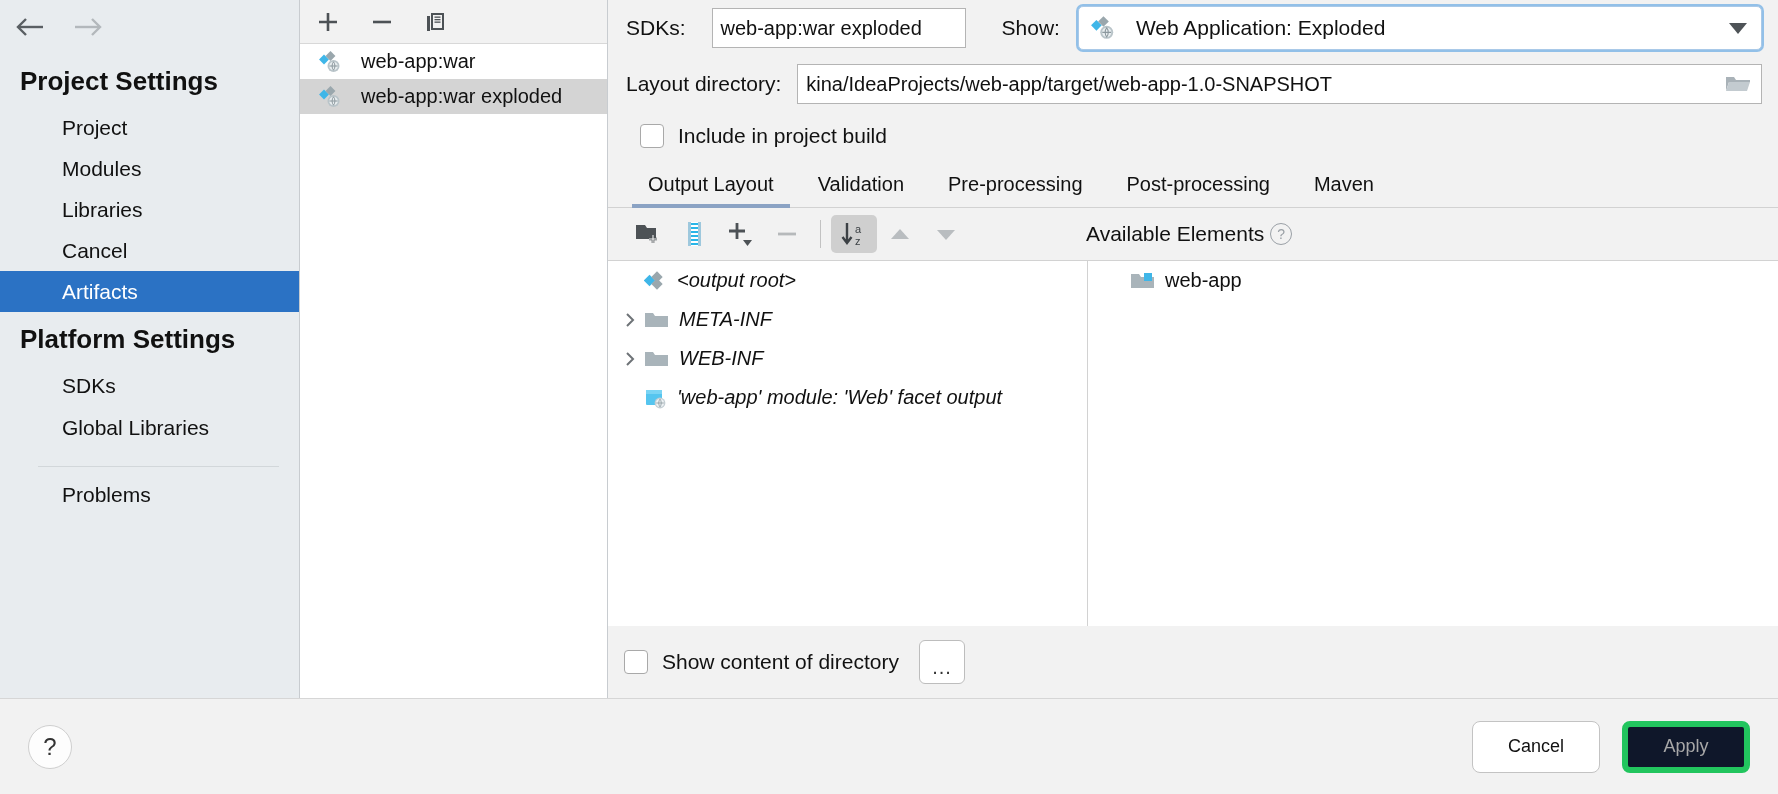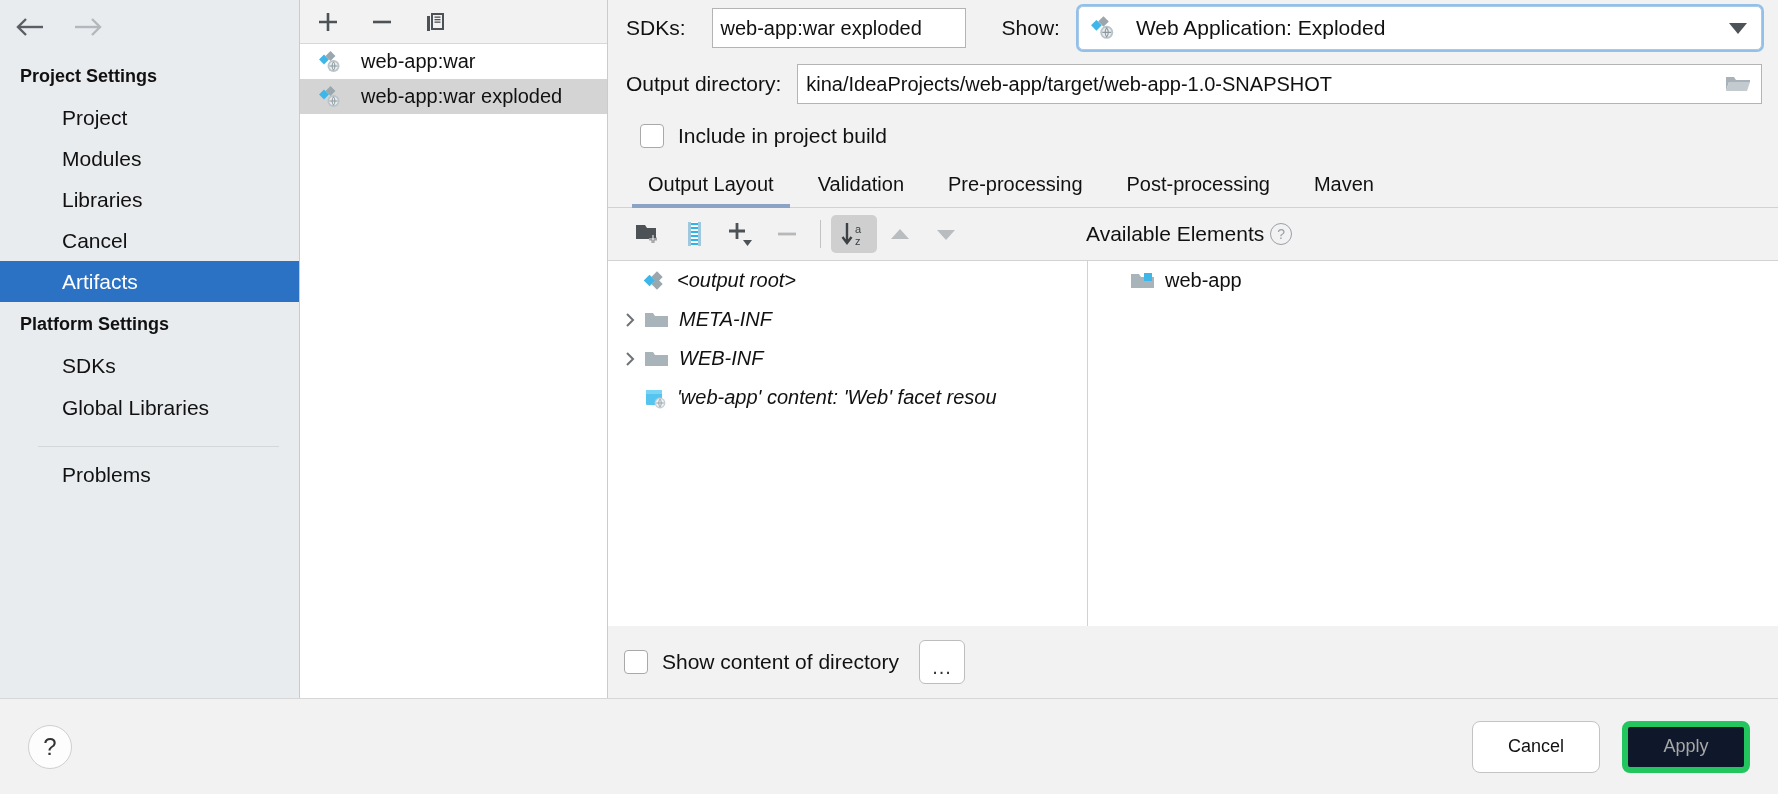--- a/index.html
+++ b/index.html
@@ -68,21 +68,21 @@
   }
   .arrow-btn {
     width: 34px; height: 30px;
     display: flex; align-items: center; justify-content: center;
     color: #5a5f63;
   }
   .arrow-btn.disabled { color: #b3b8bc; }
   .arrow-btn svg { display: block; }
 
   .group-title {
-    font-size: 18px;
+    font-size: 26px;
     font-weight: bold;
     color: #111;
     padding: 12px 0 10px 20px;
   }
   .nav-item {
     font-size: 21px;
     color: #111;
     padding: 9px 0 9px 62px;
     line-height: 1.1;
     white-space: nowrap;
@@ -487,21 +487,21 @@
               <circle cx="14.5" cy="16" r="4.3" fill="#e9eef0"></circle>
               <path d="M10.4 16 H18.6 M14.5 11.8 C12.6 14 12.6 18 14.5 20.2 C16.4 18 16.4 14 14.5 11.8Z" stroke="#8c989e" stroke-width="1" fill="none"></path>
             </svg>
           </span>
           <span class="combo-text">Web Application: Exploded</span>
           <span class="caret"></span>
         </div>
       </div>
 
       <div class="field-row outdir-row">
-        <span class="f-label">Output directory:</span>
+        <span class="f-label">Layout directory:</span>
         <div class="text-input outdir-input">
           <span class="path">kina/IdeaProjects/web-app/target/web-app-1.0-SNAPSHOT</span>
           <span class="tree-ico" style="margin:0 2px 0 8px">
             <svg width="26" height="22" viewBox="0 0 26 22">
               <path d="M1 4 H9 L11 7 H25 V9 H4 L1 18 Z" fill="#a9b2b8"></path>
               <path d="M4 9 H25 L22 18 H1 Z" fill="#c3cbd0"></path>
             </svg>
           </span>
         </div>
       </div>
@@ -619,21 +619,21 @@
             <span class="twisty empty"></span>
             <span class="tree-ico">
               <svg width="24" height="24" viewBox="0 0 24 24">
                 <rect x="2" y="4" width="16" height="15" rx="1" fill="#55c5ef"></rect>
                 <rect x="2" y="4" width="16" height="4" fill="#7ad4f4"></rect>
                 <circle cx="16" cy="17" r="5.4" fill="#c4ced3"></circle>
                 <circle cx="16" cy="17" r="4" fill="#eef2f4"></circle>
                 <path d="M12.2 17 H19.8 M16 13.1 C14.3 15 14.3 19 16 20.9 C17.7 19 17.7 15 16 13.1Z" stroke="#93a0a6" stroke-width="0.9" fill="none"></path>
               </svg>
             </span>
-            <span>'web-app' content: 'Web' facet resou</span>
+            <span>'web-app' module: 'Web' facet output</span>
           </div>
         </div>
         <div class="pane-right">
           <div class="tree-row" style="padding-left:42px">
             <span class="tree-ico">
               <svg width="26" height="22" viewBox="0 0 26 22">
                 <path d="M1 4 H9 L11 7 H24 V18 H1 Z" fill="#a9b4ba"></path>
                 <rect x="14" y="3" width="8" height="8" fill="#3fb6e8"></rect>
               </svg>
             </span>

